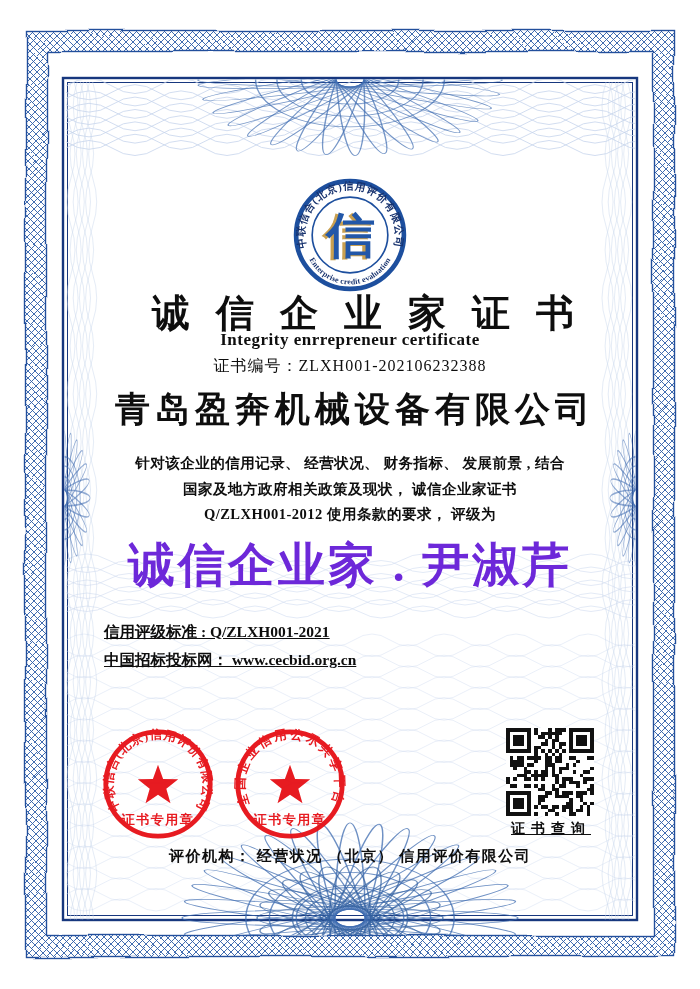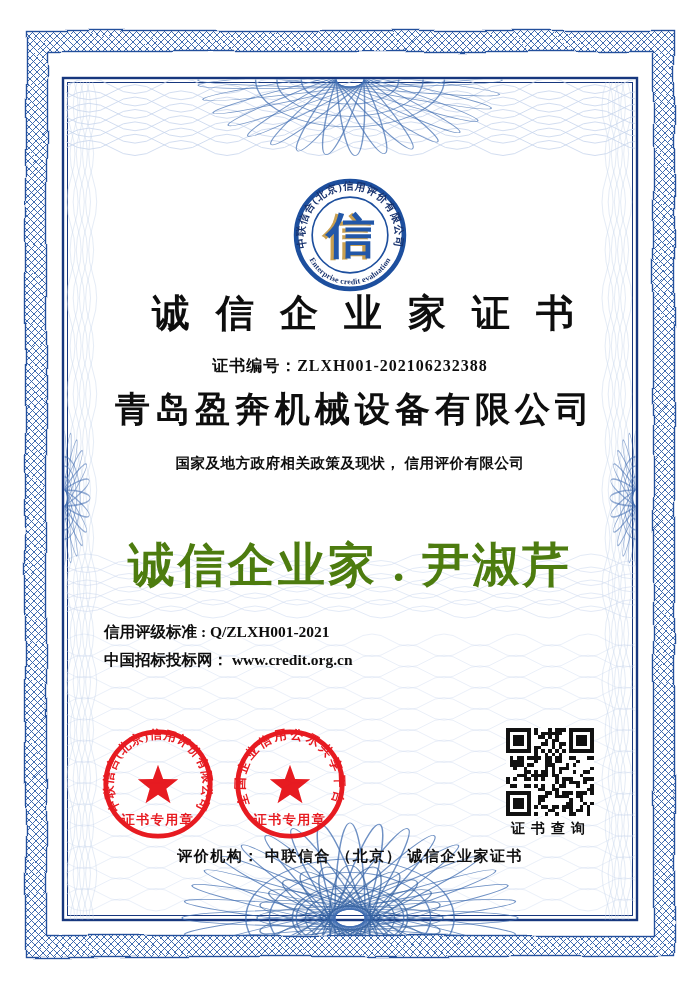--- a/index.html
+++ b/index.html
@@ -3,38 +3,38 @@
 <meta charset="utf-8">
 <style>
   html,body{margin:0;padding:0;background:#888;}
   .page{position:relative;width:700px;height:989px;background:#fff;overflow:hidden;
         font-family:"Liberation Serif","DejaVu Serif",serif;color:#0e0e0e;margin:0 auto;}
   .abs{position:absolute;}
   #bg{position:absolute;left:0;top:0;}
   .ctr{left:0;width:700px;text-align:center;}
   .title{top:288px;font-size:38px;font-weight:900;letter-spacing:26px;padding-left:26px;}
   .subtitle{top:330px;font-size:17px;font-weight:bold;letter-spacing:.5px;}
-  .certno{top:356px;font-size:16px;font-weight:bold;letter-spacing:1px;}
+  .certno{top:356px;font-size:16px;font-weight:normal;letter-spacing:1px;}
   .company{top:386px;font-size:35px;font-weight:900;letter-spacing:5px;padding-left:5px;}
   .bodytxt{top:451px;font-size:14.5px;font-weight:bold;line-height:25.5px;letter-spacing:.5px;}
-  .award{top:534px;font-size:47px;font-weight:900;letter-spacing:3px;color:#4d7c0f;}
-  .info{left:104px;top:618px;font-size:15.5px;font-weight:bold;line-height:28px;text-align:left;}
+  .award{top:534px;font-size:47px;font-weight:900;letter-spacing:3px;color:#6d28d9;}
+  .info{left:104px;top:618px;font-size:15.5px;font-weight:bold;line-height:28px;text-align:left;text-decoration:underline;}
   .logo{left:293px;top:178px;width:114px;height:114px;}
   .logo svg{width:114px;height:114px;overflow:visible;}
   .ring-zh{font-size:10px;font-weight:bold;fill:#17326e;letter-spacing:1px;}
   .ring-en{font-size:7.6px;font-weight:bold;fill:#17326e;letter-spacing:.2px;}
   .xin{font-size:47px;font-weight:bold;fill:#2257a8;}
   .xin-sh{font-size:47px;font-weight:bold;fill:#c9a050;}
   .stamp{width:116px;height:116px;top:726px;opacity:.95;}
   .stamp-arc0{font-size:12.8px;font-weight:bold;fill:#e60f16;letter-spacing:1px;}
   .stamp-arc1{font-size:13.2px;font-weight:bold;fill:#e60f16;letter-spacing:2.8px;}
   .stamp-bottom{font-size:13.5px;font-weight:bold;fill:#e60f16;letter-spacing:1.5px;}
   .qrbox{left:506px;top:728px;width:88px;height:88px;background:#fff;padding:0;}
   .qrbox svg{width:88px;height:88px;}
-  .qrlabel{left:495px;top:820px;width:112px;text-align:center;font-size:14px;font-weight:bold;letter-spacing:6px;}
+  .qrlabel{left:495px;top:820px;width:112px;text-align:center;font-size:14px;font-weight:bold;letter-spacing:6px;text-decoration:underline;}
   .footer{top:847px;font-size:15px;font-weight:bold;letter-spacing:1.5px;}
 </style>
 </head>
 <body>
 
 <div class="page">
 
   <svg id="bg" width="700" height="989" viewBox="0 0 700 989">
     <defs>
       <pattern id="lattice" width="7" height="7" patternUnits="userSpaceOnUse">
@@ -246,34 +246,37 @@
       </text>
       <text class="ring-en" text-anchor="middle">
         <textPath href="#la-b" startOffset="50%">Enterprise credit evaluation</textPath>
       </text>
       <text class="xin-sh" x="52.5" y="72.5" text-anchor="middle">信</text>
       <text class="xin" x="55.5" y="71" text-anchor="middle">信</text>
     </svg>
   </div>
 
   <div class="abs ctr title">诚信企业家证书</div>
+  <div class="abs ctr subtitle">Integrity enrrepreneur certificate</div>
   <div class="abs ctr certno">
     <span>证书编号：</span><span>ZLXH001-202106232388</span>
   </div>
   <div class="abs ctr company">青岛盈奔机械设备有限公司</div>
 
   <div class="abs ctr bodytxt">
-    <div>国家及地方政府相关政策及现状， 信用评价有限公司</div>
+    <div>针对该企业的信用记录、 经营状况、 财务指标、 发展前景 , 结合</div>
+    <div>国家及地方政府相关政策及现状， 诚信企业家证书</div>
+    <div>Q/ZLXH001-2012 使用条款的要求， 评级为</div>
   </div>
 
   <div class="abs ctr award">诚信企业家 . 尹淑芹</div>
 
   <div class="abs info">
     <div>信用评级标准 : Q/ZLXH001-2021</div>
-    <div>中国招标投标网： www.credit.org.cn</div>
+    <div>中国招标投标网： www.cecbid.org.cn</div>
   </div>
 
   <svg class="abs stamp" style="left:100px" viewBox="0 0 120 120">
     <circle cx="60" cy="60" r="54" fill="none" stroke="#e60f16" stroke-width="5"></circle>
     <path id="sa0" d="M 21.5,87 A 47,47 0 1 1 98.5,87" fill="none"></path>
     <text class="stamp-arc0" text-anchor="middle">
       <textPath href="#sa0" startOffset="50%">中联信合(北京)信用评价有限公司</textPath>
     </text>
     <polygon fill="#e60f16" points="60,40 65.3,54.7 80.9,55.2 68.6,64.8 72.9,79.8 60,71 47.1,79.8 51.4,64.8 39.1,55.2 54.7,54.7"></polygon>
     <text class="stamp-bottom" x="60" y="101" text-anchor="middle">证书专用章</text>
@@ -488,14 +491,14 @@
         <rect x="8" y="24" width="1" height="1" fill="#111"></rect>
         <rect x="11" y="24" width="1" height="1" fill="#111"></rect>
         <rect x="14" y="24" width="1" height="1" fill="#111"></rect>
         <rect x="18" y="24" width="1" height="1" fill="#111"></rect>
         <rect x="19" y="24" width="1" height="1" fill="#111"></rect>
         <rect x="23" y="24" width="1" height="1" fill="#111"></rect>
       </svg>
   </div>
   <div class="abs qrlabel">证书查询</div>
 
-  <div class="abs ctr footer">评价机构： 中联信合 （北京） 诚信企业家证书</div>
+  <div class="abs ctr footer">评价机构： 经营状况 （北京） 信用评价有限公司</div>
 </div>
 
 </body></html>

